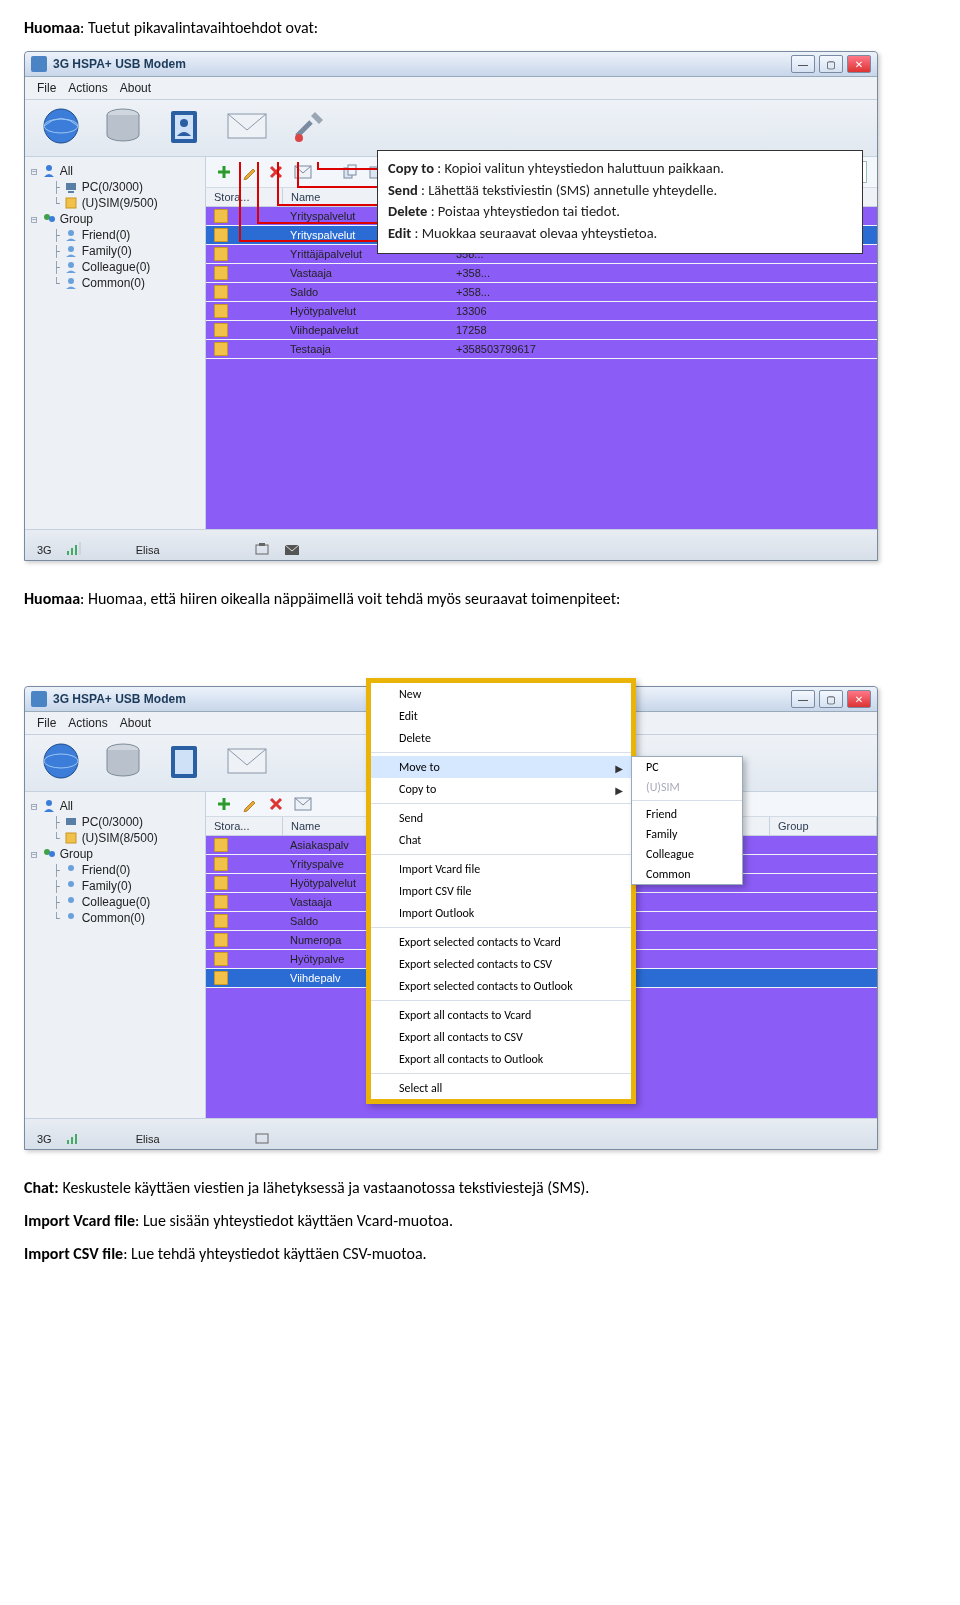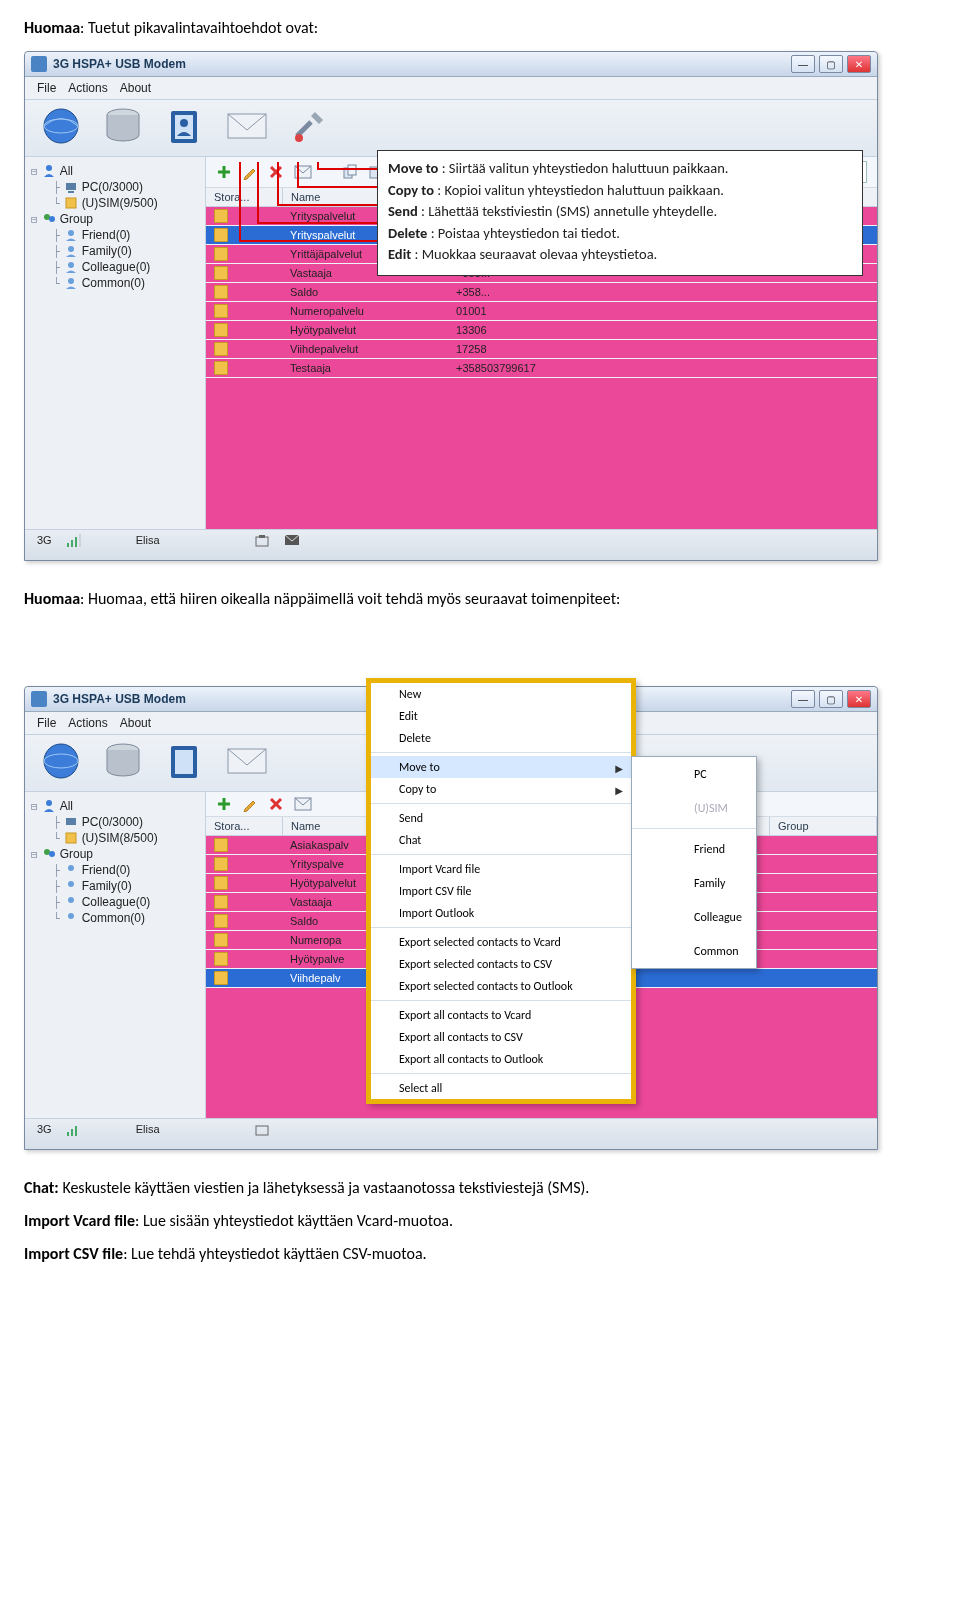--- a/index.html
+++ b/index.html
@@ -14,60 +14,59 @@
   .win-btn.close { background:linear-gradient(#f78,#d33); color:#fff; }
   .menubar { display:flex; gap:12px; padding:4px 12px; background:#eef2f7; border-bottom:1px solid #c6d1df; }
   .menubar span { cursor:default; }
   .toolbar { display:flex; gap:18px; padding:6px 14px 10px; background:linear-gradient(#eef2f7,#e1e8f0); border-bottom:1px solid #c6d1df; }
   .big-icon { width:44px; height:40px; display:flex; align-items:center; justify-content:center; }
   .body-area { display:flex; background:#f1f4f8; }
   .tree { width:172px; padding:6px 4px; border-right:1px solid #c6d1df; background:#edf1f6; min-height:360px; }
   .tree-item { display:flex; align-items:center; gap:4px; padding:1px 2px; white-space:nowrap; }
   .tree-child { margin-left:22px; }
   .tree-line { color:#8a98ad; font-family:monospace; font-size:11px; user-select:none; }
-  .main-panel { flex:1; background:#ec4899; position:relative; }
+  .main-panel { flex:1; background:#8b5cf6; position:relative; }
   .mini-toolbar { display:flex; align-items:center; gap:10px; padding:4px 10px; background:#f3f6fa; border-bottom:1px solid #d3dbe5; }
   .mini-toolbar .search-box { margin-left:auto; }
   .mini-toolbar input { width:130px; height:18px; border:1px solid #9bb; background:#fff; font-size:12px; }
   .grid-header { display:flex; background:#eef2f7; border-bottom:1px solid #c6d1df; font-size:11px; color:#2b3a4d; }
   .grid-header div { padding:3px 8px; border-right:1px solid #c6d1df; }
   .col-stor { width:60px; }
   .col-name { width:150px; }
   .col-num { width:100px; }
   .col-group { flex:1; }
   .grid-body .row { display:flex; align-items:center; height:18px; border-bottom:1px solid #f0f3f7; font-size:11px; }
   .grid-body .row.sel { background:#2b6cd4; color:#fff; }
   .grid-body .row div { padding:0 8px; overflow:hidden; white-space:nowrap; }
   .grid-body .row .col-stor { display:flex; align-items:center; }
   .sim-icon { width:12px; height:12px; background:#f2c14a; border:1px solid #c79822; border-radius:1px; display:inline-block; margin-right:4px; }
-  .statusbar { display:flex; align-items:flex-start; gap:14px; padding:4px 12px; background:linear-gradient(#e8edf3,#d7dfe9); border-top:1px solid #c6d1df; font-size:11px; height:22px; }
+  .statusbar { display:flex; align-items:flex-end; gap:14px; padding:4px 12px; background:linear-gradient(#e8edf3,#d7dfe9); border-top:1px solid #c6d1df; font-size:11px; height:22px; }
   .callout-box { position:absolute; right:14px; top:98px; width:464px; background:#fff; border:1px solid #333; padding:8px 10px; font-family:Calibri, Arial, sans-serif; font-size:14.5px; line-height:1.35; z-index:5; }
   .callout-box p { margin:0 0 2px 0; }
   .red-line { position:absolute; background:#d00; z-index:4; }
   .ctx-menu { position:absolute; background:#fff; border:5px solid #eab308; box-shadow:3px 3px 6px rgba(0,0,0,.25); font-size:12px; min-width:260px; z-index:30; }
   .ctx-menu .mi { padding:4px 18px 4px 28px; white-space:nowrap; position:relative; }
   .ctx-menu .mi.hl { background:#d6e8ff; }
   .ctx-menu .sep { height:1px; background:#d6dee8; margin:3px 0; }
   .ctx-menu .arrow { position:absolute; right:8px; top:6px; font-size:10px; color:#333; }
   .sub-menu { position:absolute; left:100%; top:0; background:#fff; border:1px solid #9ab; box-shadow:3px 3px 6px rgba(0,0,0,.25); min-width:110px; }
-  .sub-menu .mi { padding:10px 14px;margin-left:48px; }
+  .sub-menu .mi { padding:3px 14px; }
   .sub-menu .mi.dis { color:#aab; }
   svg { display:block; }
 </style>
 </head>
 <body>
 
 <p class="para">
   <span class="bold">Huomaa</span><span>: Tuetut pikavalintavaihtoehdot ovat:</span>
 </p>
 
 <div class="app-window" style="width:852px;">
 
   <div class="callout-box">
-    <p><span class="bold">Move to</span><span> : Siirtää valitun yhteystiedon haluttuun paikkaan.</span></p>
     <p><span class="bold">Copy to</span><span> : Kopioi valitun yhteystiedon haluttuun paikkaan.</span></p>
     <p><span class="bold">Send</span><span> : Lähettää tekstiviestin (SMS) annetulle yhteydelle.</span></p>
     <p><span class="bold">Delete</span><span> : Poistaa yhteystiedon tai tiedot.</span></p>
     <p><span class="bold">Edit</span><span> : Muokkaa seuraavat olevaa yhteystietoa.</span></p>
   </div>
 
   <div class="red-line" style="left:214px; top:110px; width:2px; height:78px;"></div>
   <div class="red-line" style="left:214px; top:188px; width:160px; height:2px;"></div>
   <div class="red-line" style="left:232px; top:110px; width:2px; height:60px;"></div>
   <div class="red-line" style="left:232px; top:170px; width:142px; height:2px;"></div>
@@ -275,27 +274,20 @@
             </div>
             <div class="col-name">Vastaaja</div>
             <div class="col-num">+358...</div>
           </div>
           <div class="row">
             <div class="col-stor">
               <span class="sim-icon"></span>
             </div>
             <div class="col-name">Saldo</div>
             <div class="col-num">+358...</div>
-          </div>
-          <div class="row">
-            <div class="col-stor">
-              <span class="sim-icon"></span>
-            </div>
-            <div class="col-name">Numeropalvelu</div>
-            <div class="col-num">01001</div>
           </div>
           <div class="row">
             <div class="col-stor">
               <span class="sim-icon"></span>
             </div>
             <div class="col-name">Hyötypalvelut</div>
             <div class="col-num">13306</div>
           </div>
           <div class="row">
             <div class="col-stor">

